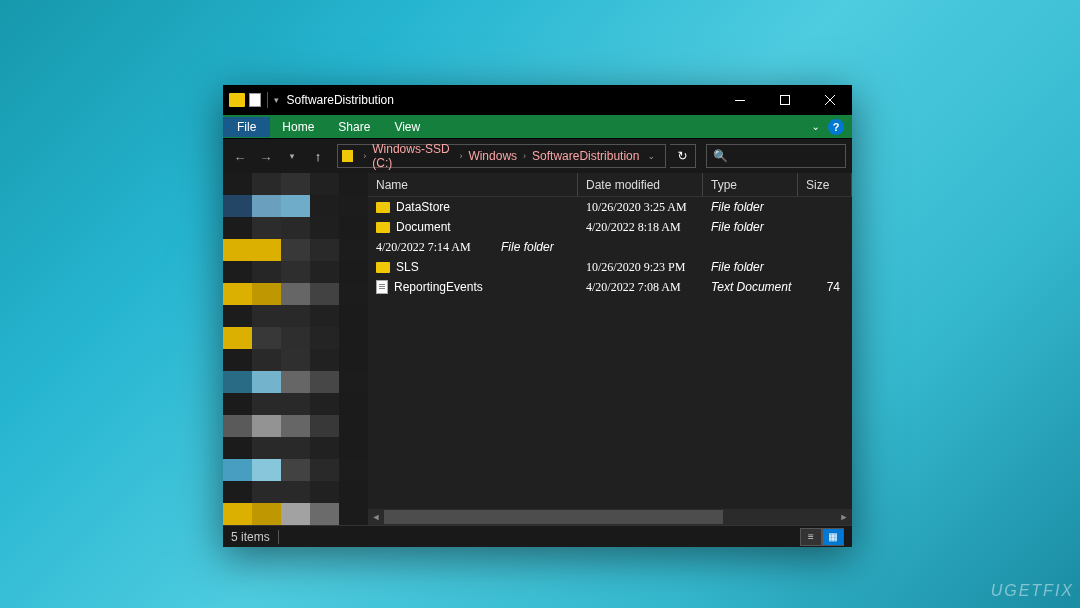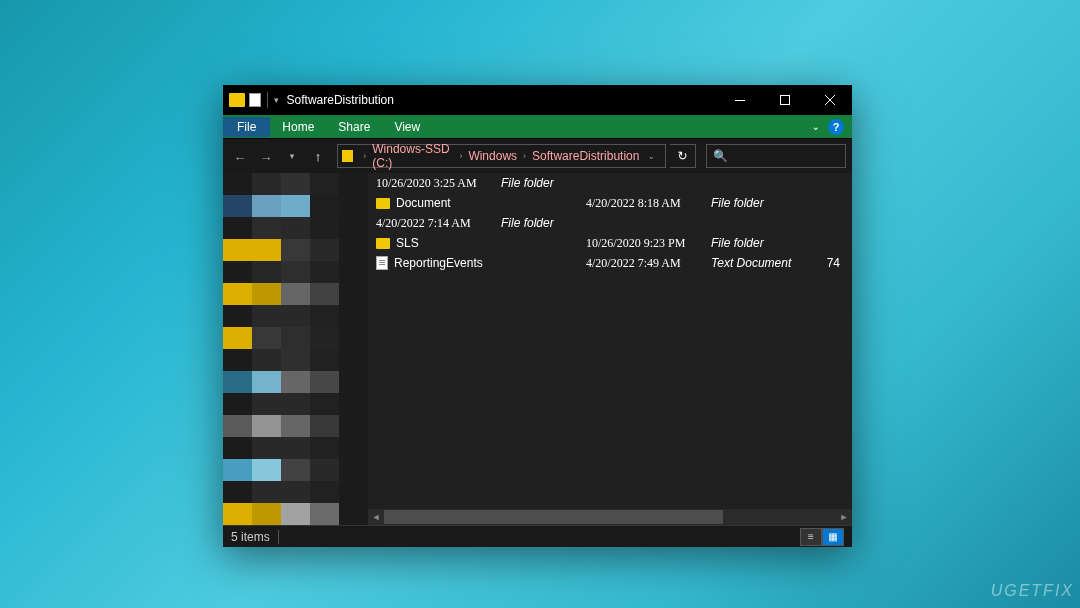--- a/index.html
+++ b/index.html
@@ -205,22 +205,32 @@
           <div class="px" style="background: rgb(34, 34, 34);"></div>
           <div class="px" style="background: rgb(27, 27, 27);"></div>
           <div class="px" style="background: rgb(230, 184, 0);"></div>
           <div class="px" style="background: rgb(199, 158, 0);"></div>
           <div class="px" style="background: rgb(170, 170, 170);"></div>
           <div class="px" style="background: rgb(112, 112, 112);"></div>
           <div class="px" style="background: rgb(27, 27, 27);"></div>
         </div>
     </div>
     <div class="main-pane">
+      <div class="columns">
+        <div class="col name">Name</div>
+        <div class="col date">Date modified</div>
+        <div class="col type">Type</div>
+        <div class="col size">Size</div>
+      </div>
       <div class="rows" id="rows">
           <div class="row">
+            <div class="cell name">
+              <div class="folder-icn"></div>
+              <span>DataStore</span>
+            </div>
             <div class="cell date">10/26/2020 3:25 AM</div>
             <div class="cell type">File folder</div>
             <div class="cell size"></div>
           </div>
           <div class="row">
             <div class="cell name">
               <div class="folder-icn"></div>
               <span>Document</span>
             </div>
             <div class="cell date">4/20/2022 8:18 AM</div>
@@ -239,21 +249,21 @@
             </div>
             <div class="cell date">10/26/2020 9:23 PM</div>
             <div class="cell type">File folder</div>
             <div class="cell size"></div>
           </div>
           <div class="row">
             <div class="cell name">
               <div class="file-icn"></div>
               <span>ReportingEvents</span>
             </div>
-            <div class="cell date">4/20/2022 7:49 AM</div>
+            <div class="cell date">4/20/2022 7:08 AM</div>
             <div class="cell type">Text Document</div>
             <div class="cell size">74</div>
           </div>
         </div>
       <div class="hscroll">
         <div class="hscroll-arrow">◄</div>
         <div class="hscroll-track">
             <div class="hscroll-thumb"></div>
           </div>
         <div class="hscroll-arrow">►</div>

